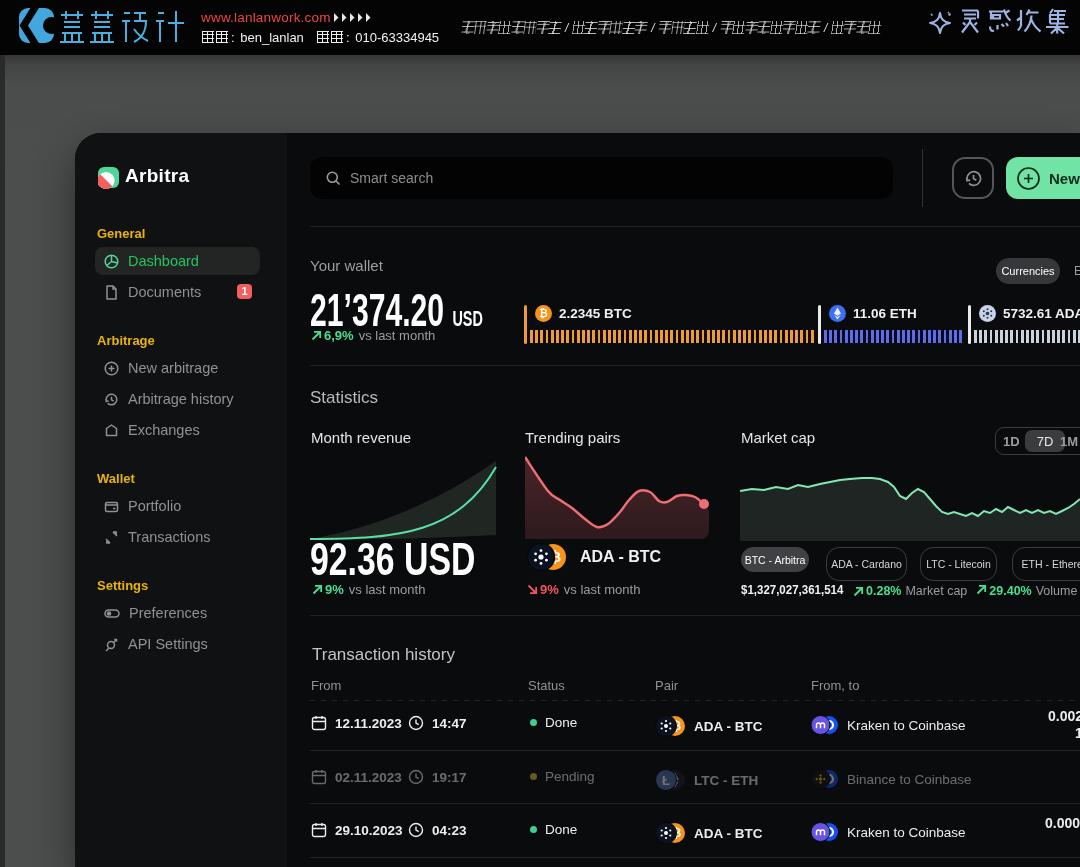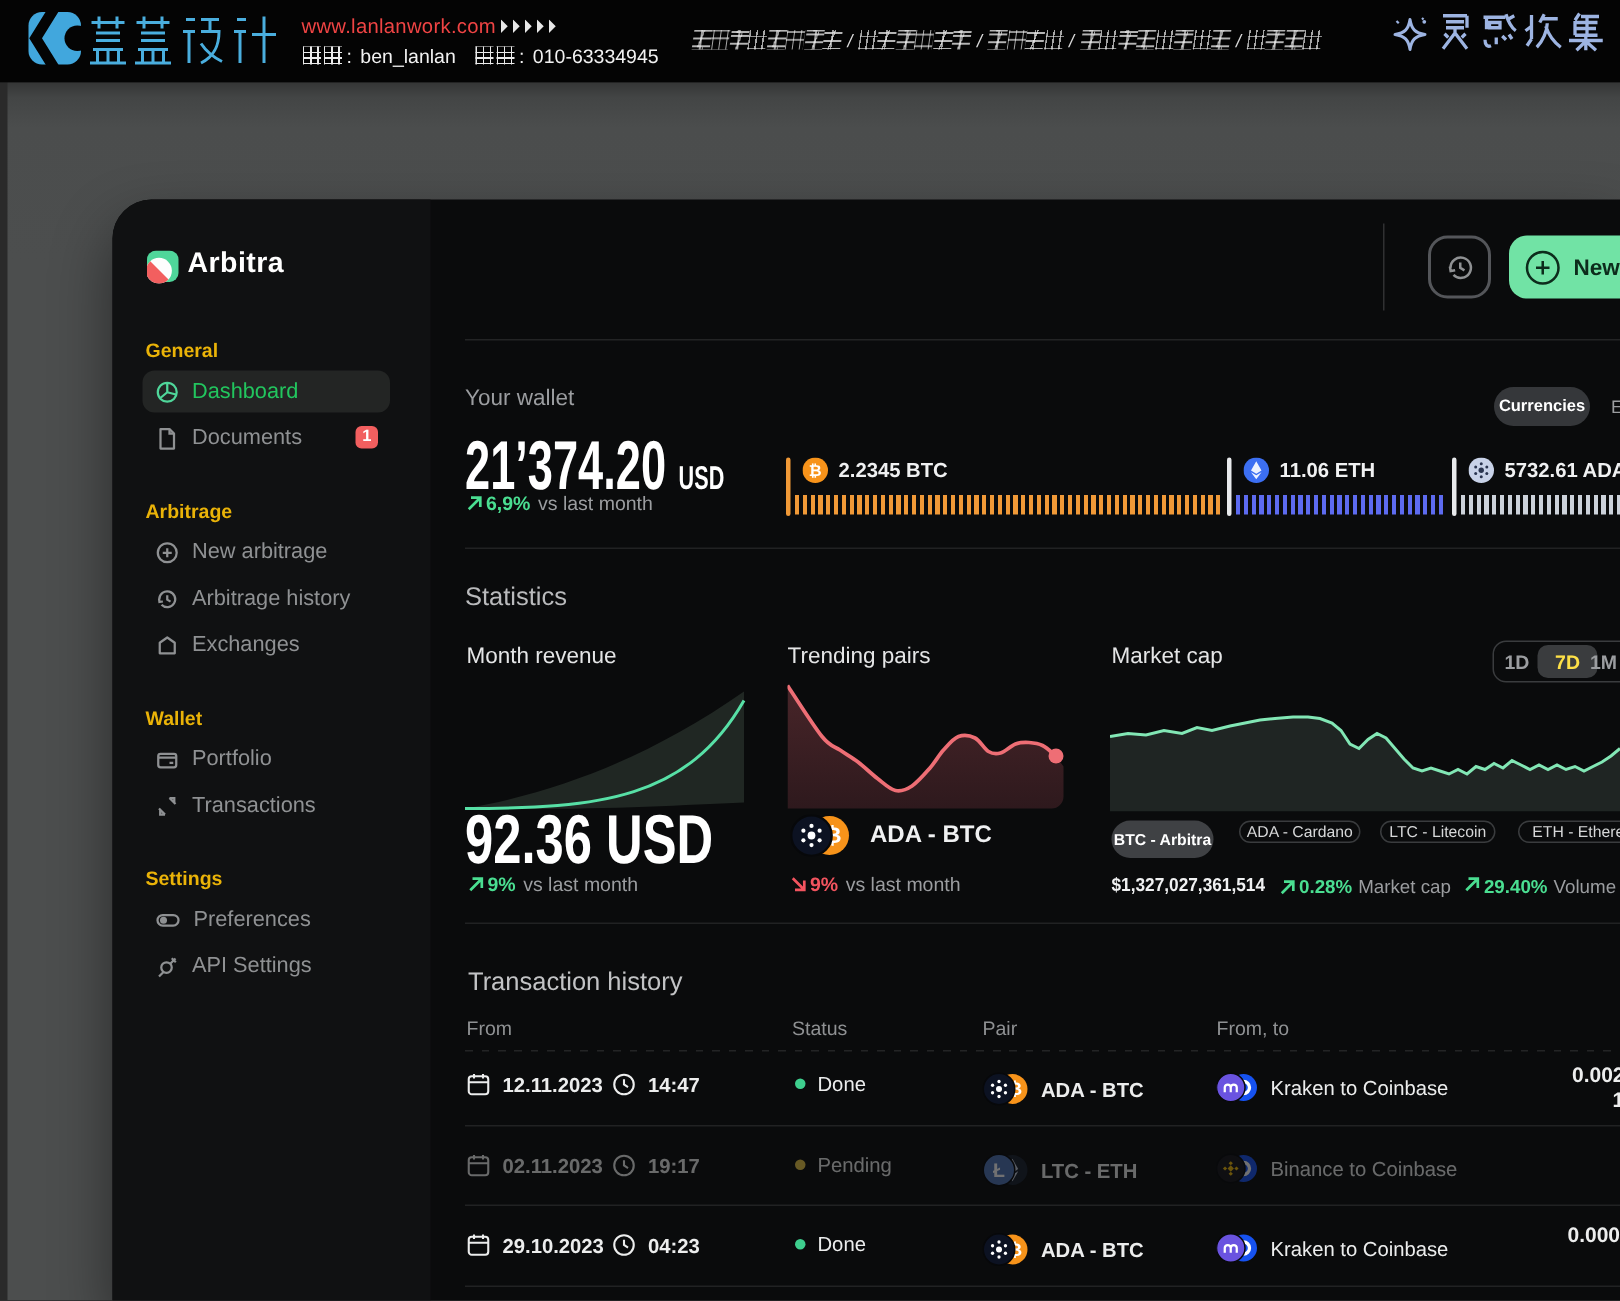--- a/index.html
+++ b/index.html
@@ -21,22 +21,22 @@
 #histbtn{position:absolute;left:877px;top:24px;width:42px;height:42px;border:2px solid #54565a;border-radius:13px;display:flex;align-items:center;justify-content:center}
 #newbtn{position:absolute;left:931px;top:24px;width:149px;height:42px;background:#71e3a5;border-radius:12px 0 0 12px;display:flex;align-items:center;padding-left:10px;gap:8px;color:#0d2c1c;font-weight:bold;font-size:15px}
 #hr1{position:absolute;left:235px;top:93px;width:770px;height:1px;background:#232425}
 .sectlbl{color:#9b9da0;font-size:15px}
 #bignum{position:absolute;left:235px;top:150px;color:#fff;font-size:46px;font-weight:bold;transform:scaleX(.655);transform-origin:0 0;white-space:nowrap}
 #bignum span{font-size:22px;letter-spacing:0}
 .delta{font-size:13px;color:#9b9da0;display:flex;gap:5px;align-items:center;white-space:nowrap}
 .up{color:#4ade91;font-weight:bold}
 .dn{color:#f2545f;font-weight:bold}
 .coinlbl{position:absolute;display:flex;align-items:center;gap:7px;color:#f0f1f2;font-size:13.5px;font-weight:bold;white-space:nowrap}
-.pill{position:absolute;border-radius:13px;font-size:12px;font-weight:bold;display:flex;align-items:center;justify-content:center}
-.chip{position:absolute;height:15px;border:1px solid #3a3c3e;border-radius:13px;color:#d6d7d8;font-size:10.5px;display:flex;align-items:center;justify-content:center;white-space:nowrap}
+.pill{position:absolute;border-radius:13px;font-size:12px;font-weight:normal;display:flex;align-items:center;justify-content:center}
+.chip{position:absolute;height:34px;border:1px solid #3a3c3e;border-radius:13px;color:#d6d7d8;font-size:10.5px;display:flex;align-items:center;justify-content:center;white-space:nowrap}
 .th{position:absolute;color:#8f9193;font-size:13px}
 .td{position:absolute;display:flex;align-items:center;gap:8px;color:#eceded;font-size:13.5px;font-weight:bold;white-space:nowrap}
 .rg{font-weight:normal}
 .sep{position:absolute;height:1px;background:#212223}
 .statlbl{position:absolute;color:#e4e5e6;font-size:15px}
 .bigval{position:absolute;color:#fff;font-size:46px;font-weight:bold;transform:scaleX(.735);transform-origin:0 0;white-space:nowrap}
 .dim{opacity:.42}
 .bars{position:absolute;height:13px}
 .dot{width:7px;height:7px;border-radius:50%;flex:0 0 auto}
 .cj{display:inline-block;width:11.5px;height:13px;margin:0 .5px;vertical-align:-1px;transform:skewX(-8deg);
@@ -118,20 +118,26 @@
         </svg>
       Preferences</div>
     <div class="navitem" style="top:497px">
       <svg width="15" height="15" viewBox="0 0 15 15" fill="none" stroke="#8f9193" stroke-width="1.5">
           <circle cx="7" cy="8" r="3.5"></circle>
           <path d="M9.5 5.5 L13 2M10.5 1.8l2.7 2.7M5 11l-3 3"></path>
         </svg>
       API Settings</div>
   </div>
 
+  <div id="search">
+    <svg width="15" height="15" viewBox="0 0 15 15" fill="none" stroke="#9a9c9e" stroke-width="1.6">
+        <circle cx="6.3" cy="6.3" r="5"></circle>
+        <path d="M10 10l3.5 3.5"></path>
+      </svg>
+    Smart search</div>
   <div id="vdiv"></div>
   <div id="histbtn">
     <svg width="19" height="19" viewBox="0 0 19 19" fill="none" stroke="#8f9193" stroke-width="1.7">
         <path d="M3 9.5a6.8 6.8 0 1 1 2 4.8"></path>
         <path d="M2.6 8.7l.5 3 3-.5"></path>
         <path d="M9.5 6v3.5l2.8 1.7"></path>
       </svg>
   </div>
   <div id="newbtn">
     <svg width="25" height="25" viewBox="0 0 25 25" fill="none" stroke="#0d2c1c" stroke-width="1.7">
@@ -227,21 +233,21 @@
         </g>
       </svg>
   </div>
   <div class="abs" style="left:505px;top:415px;color:#f0f1f2;font-size:16px;font-weight:bold">ADA - BTC</div>
   <div class="delta abs" style="left:452px;top:449px"><span class="dn" style="display:flex;align-items:center"><svg style="margin-right:2px" width="11" height="11" viewBox="0 0 11 11" fill="none" stroke="#f2545f" stroke-width="1.8">
           <path d="M1.5 1.5 L8.5 8.5 M9.2 3 V9.2 H3"></path>
         </svg>9%</span> vs last month</div>
 
   <div class="abs" style="left:920px;top:294px;width:95px;height:28px;border:1px solid #3a3c3e;border-radius:9px"></div>
   <div class="abs" style="left:928px;top:301px;color:#9b9da0;font-size:13px;font-weight:bold">1D</div>
-  <div class="pill" style="left:950px;top:297px;width:40px;height:22px;background:#3a3c3e;color:#fde047;border-radius:7px;font-size:13px">7D</div>
+  <div class="pill" style="left:950px;top:297px;width:40px;height:22px;background:#3a3c3e;color:#e5e5e5;border-radius:7px;font-size:13px">7D</div>
   <div class="abs" style="left:985px;top:301px;color:#9b9da0;font-size:13px;font-weight:bold">1M</div>
   <svg class="abs" style="left:665px;top:323px" width="340" height="85" viewBox="0 0 340 85">
     <path d="M0 35 L12 33 L24 34 L36 31 L48 33 L58 29 L68 31 L80 28 L90 26 L100 24 L110 23 L122 22 L132 22 L140 23 L148 26 L154 31 L160 40 L166 43 L172 37 L178 33 L184 36 L190 43 L196 50 L202 56 L208 58 L214 56 L220 58 L226 60 L232 57 L238 60 L244 55 L250 57 L256 53 L262 56 L268 51 L274 54 L280 57 L286 54 L292 57 L298 54 L304 57 L310 55 L316 58 L322 55 L328 52 L334 48 L340 43 L340 85 L0 85 Z" fill="#1f2523"></path>
     <path d="M0 35 L12 33 L24 34 L36 31 L48 33 L58 29 L68 31 L80 28 L90 26 L100 24 L110 23 L122 22 L132 22 L140 23 L148 26 L154 31 L160 40 L166 43 L172 37 L178 33 L184 36 L190 43 L196 50 L202 56 L208 58 L214 56 L220 58 L226 60 L232 57 L238 60 L244 55 L250 57 L256 53 L262 56 L268 51 L274 54 L280 57 L286 54 L292 57 L298 54 L304 57 L310 55 L316 58 L322 55 L328 52 L334 48 L340 43" fill="none" stroke="#82e7b5" stroke-width="2"></path>
   </svg>
   <div class="pill" style="left:666px;top:414px;width:68px;height:25px;background:#3f4144;color:#fff;font-size:10.5px;border-radius:13px;white-space:nowrap">BTC - Arbitra</div>
   <div class="chip" style="left:751px;top:414px;width:81px">ADA - Cardano</div>
   <div class="chip" style="left:845px;top:414px;width:77px">LTC - Litecoin</div>
   <div class="chip" style="left:937px;top:414px;width:95px">ETH - Ethereum</div>
   <div class="abs" style="left:666px;top:450px;color:#f0f1f2;font-size:12.5px;font-weight:bold;white-space:nowrap;transform:scaleX(.92);transform-origin:0 0">$1,327,027,361,514</div>

